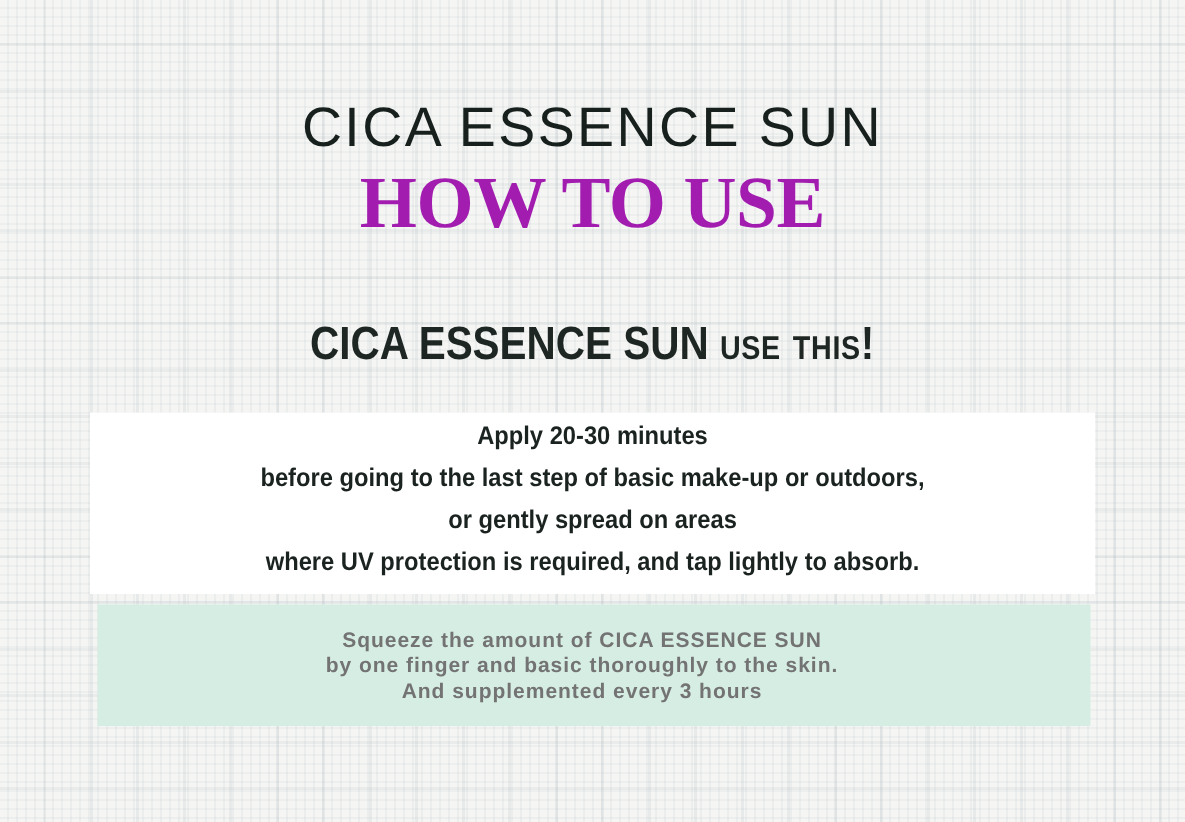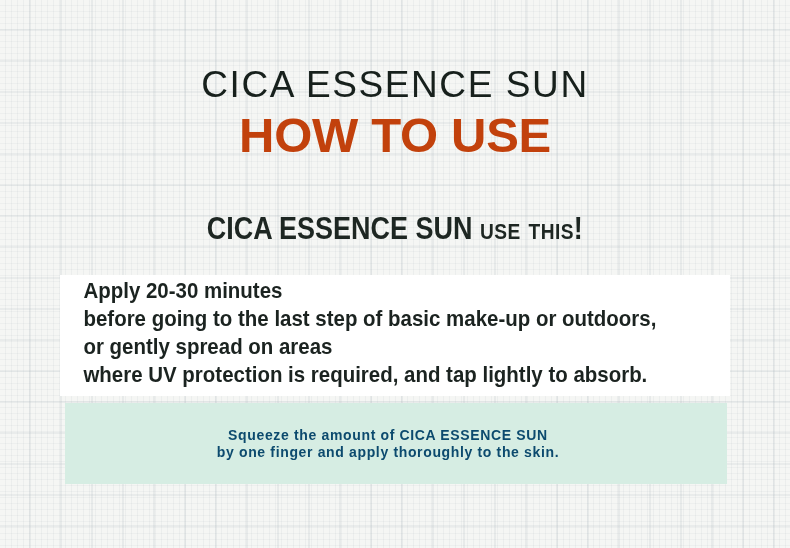--- a/index.html
+++ b/index.html
@@ -64,24 +64,25 @@
     font-weight: 400;
     letter-spacing: 1.6px;
     color: #17201c;
     line-height: 46px;
     white-space: nowrap;
   }
   #title-line-2 {
     font-size: 49px;
     font-weight: 700;
     letter-spacing: -0.3px;
-    color: #c2410c;
+    color: #a21caf;
     line-height: 56px;
     white-space: nowrap;
     margin-top: -1px;
+    font-family: Liberation Serif, serif;
   }
 
   
   #subtitle {
     left: 0;
     top: 208px;
     width: 790px;
     text-align: center;
     font-size: 31px;
     font-weight: 700;
@@ -104,23 +105,23 @@
     top: 275px;
     width: 670px;
     height: 121px;
     background: #ffffff;
     z-index: 1;
   }
   #body-text {
     left: 60px;
     top: 277px;
     width: 670px;
-    text-align: left;
+    text-align: center;
     color: #1b2320;
-    font-size: 22px;
+    font-size: 17px;
     font-weight: 700;
     line-height: 28px;
     z-index: 3;
   }
   #body-text .bline {
     white-space: nowrap;
     transform: scaleX(0.93);
     transform-origin: center center;
   }
 
@@ -142,21 +143,21 @@
     font-size: 25px;
     font-weight: 700;
     letter-spacing: 7px;
     color: #19734d;
     padding-right: 2px;
     box-sizing: border-box;
   }
   #tip-lines {
     flex: 1 1 auto;
     text-align: center;
-    color: #0c4a6e;
+    color: #737373;
     font-size: 14px;
     font-weight: 700;
     line-height: 17px;
     letter-spacing: 0.65px;
     padding-right: 16px;
   }
   #tip-lines .tline { white-space: nowrap; }
 </style>
 </head>
 <body>
@@ -179,17 +180,18 @@
   <div class="layer" id="body-text">
     <div class="bline">Apply 20-30 minutes</div>
     <div class="bline">before going to the last step of basic make-up or outdoors,</div>
     <div class="bline">or gently spread on areas</div>
     <div class="bline">where UV protection is required, and tap lightly to absorb.</div>
   </div>
 
   <div class="layer" id="tip-box">
     <div id="tip-lines">
       <div class="tline">Squeeze the amount of CICA ESSENCE SUN</div>
-      <div class="tline">by one finger and apply thoroughly to the skin.</div>
+      <div class="tline">by one finger and basic thoroughly to the skin.</div>
+      <div class="tline">And supplemented every 3 hours</div>
     </div>
   </div>
 
 </div>
 
 </body></html>

